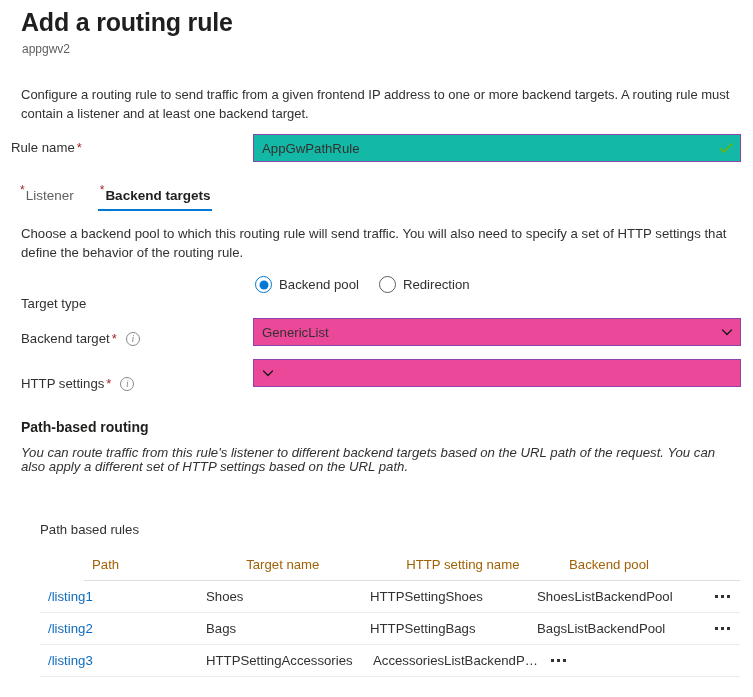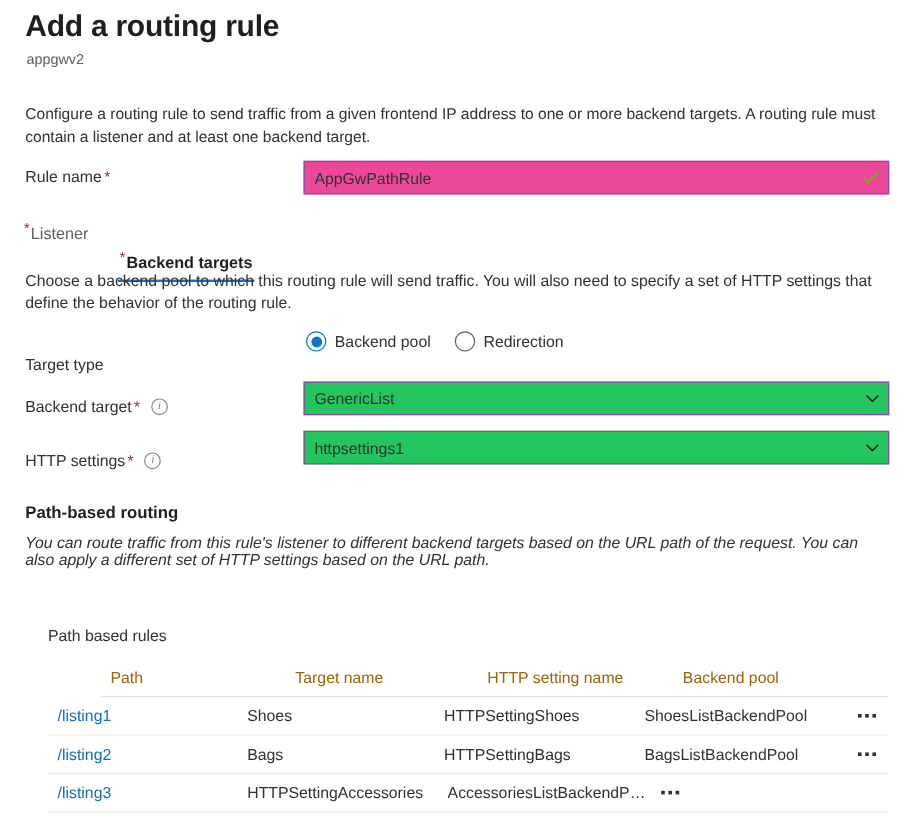--- a/index.html
+++ b/index.html
@@ -42,38 +42,38 @@
     top: 85px;
     width: 715px;
     font-size: 13px;
     line-height: 19px;
     color: #323130;
   }
 
   
   .rulename-label {
     position: absolute;
-    left: 21px;
+    left: 11px;
     top: 140px;
     font-size: 13.2px;
     color: #323130;
   }
   .req-star {
     color: #a4262c;
     font-size: 13px;
     margin-left: 2px;
   }
   .rulename-field {
     position: absolute;
     left: 253px;
     top: 134px;
     width: 488px;
     height: 28px;
     border: 1px solid #8e44ad;
-    background: #ec4899;
+    background: #14b8a6;
     display: flex;
     align-items: center;
     padding: 0 6px 0 8px;
   }
   .rulename-value {
     flex: 1;
     font-size: 13.2px;
     color: #323130;
     white-space: nowrap;
     overflow: hidden;
@@ -98,21 +98,20 @@
     position: relative;
     padding: 0 2px 10px 2px;
     font-size: 13.5px;
     color: #605e5c;
     cursor: pointer;
     white-space: nowrap;
   }
   .tab.active {
     color: #201f1e;
     font-weight: bold;
-    margin-top: 24px;
   }
   .tab.active::after {
     content: "";
     position: absolute;
     left: 0;
     right: 0;
     bottom: 2px;
     height: 2px;
     background: #0078d4;
   }
@@ -207,21 +206,21 @@
     margin-left: 9px;
     line-height: 1;
     cursor: pointer;
   }
   .dropdown {
     position: absolute;
     left: 253px;
     width: 488px;
     height: 28px;
     border: 1px solid #8e44ad;
-    background: #22c55e;
+    background: #ec4899;
     display: flex;
     align-items: center;
     padding: 0 7px 0 8px;
     cursor: pointer;
   }
   .dropdown-value {
     flex: 1;
     font-size: 13.2px;
     color: #323130;
     white-space: nowrap;
@@ -356,21 +355,20 @@
     <path d="M1.5 4 L6 8.5 L10.5 4" fill="none" stroke="#1b1a19" stroke-width="1.3" stroke-linecap="round" stroke-linejoin="round"></path>
   </svg>
 </div>
 
 <div class="drop-label" style="top:376px;">
   <span>HTTP settings</span>
     <span class="req-star">*</span>
   <span class="info-icon">i</span>
 </div>
 <div class="dropdown" style="top:359px;">
-  <span class="dropdown-value">httpsettings1</span>
   <svg class="chev" viewBox="0 0 12 12" aria-hidden="true">
     <path d="M1.5 4 L6 8.5 L10.5 4" fill="none" stroke="#1b1a19" stroke-width="1.3" stroke-linecap="round" stroke-linejoin="round"></path>
   </svg>
 </div>
 
 <div class="pbr-title">Path-based routing</div>
 <div class="pbr-text">You can route traffic from this rule's listener to different backend targets based on the URL path of the request. You can also apply a different set of HTTP settings based on the URL path.</div>
 
 <div class="tbl-caption">Path based rules</div>
 

